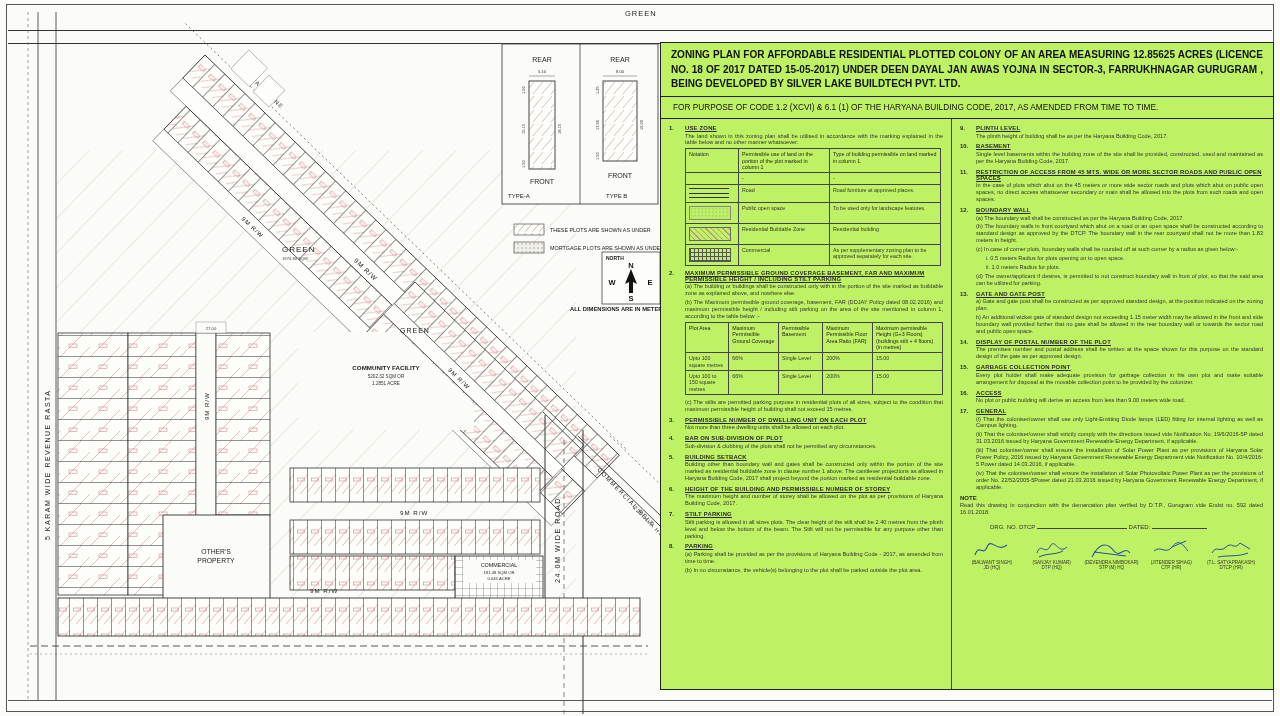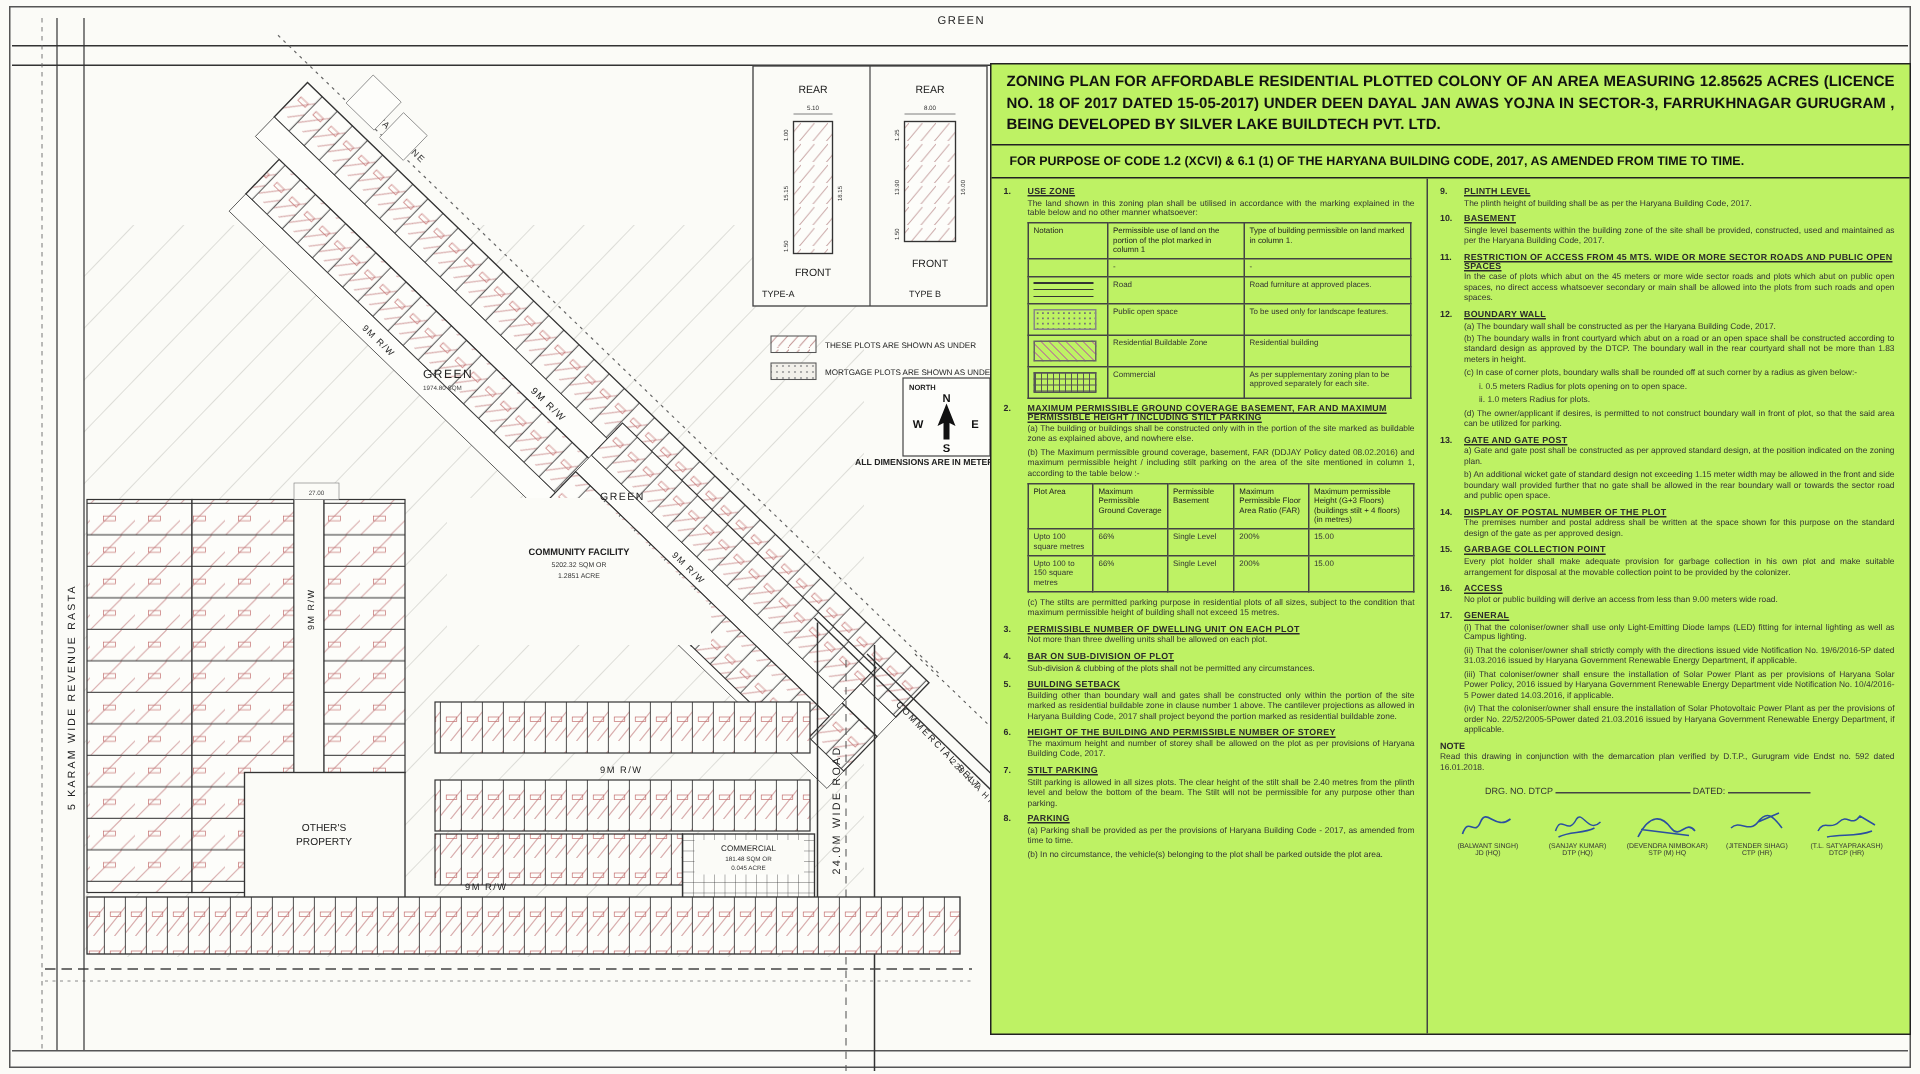--- a/index.html
+++ b/index.html
@@ -8,21 +8,21 @@
   .frame{position:absolute;left:6px;top:4px;width:1266px;height:706px;border:1px solid #555;}
   .topline1{position:absolute;left:8px;top:30px;width:1264px;border-top:1.5px solid #333;}
   .topline2{position:absolute;left:8px;top:43px;width:1264px;border-top:1px solid #333;}
   .botline{position:absolute;left:8px;top:700px;width:1264px;border-top:1px solid #555;}
 
   
   .rblock{position:absolute;left:660px;top:42px;width:612px;height:646px;border:1.2px solid #222;background:#bef264;}
   .titlebox{position:absolute;left:0;top:0;width:100%;height:54px;border-bottom:1.2px solid #222;box-sizing:border-box;padding:5px 10px 0 10px;}
   .title{font-size:10px;font-weight:bold;line-height:1.45;text-align:justify;color:#111;}
   .purposebox{position:absolute;left:0;top:54px;width:100%;height:22px;border-bottom:1.2px solid #222;box-sizing:border-box;padding:5px 10px 0 12px;}
-  .purpose{font-size:8.3px;font-weight:bold;color:#111;}
+  .purpose{font-size:8.3px;font-weight:normal;color:#111;}
   .cols{position:absolute;left:0;top:76px;width:100%;height:570px;}
   .colL{position:absolute;left:0;top:0;width:290px;height:570px;box-sizing:border-box;padding:6px 8px 0 8px;}
   .colR{position:absolute;left:290px;top:0;width:322px;height:570px;box-sizing:border-box;border-left:1px solid #444;padding:6px 10px 0 8px;}
   .sec{margin-bottom:4px;}
   .sh{display:flex;gap:6px;margin-bottom:1.5px;}
   .sn{font-size:5.9px;font-weight:bold;min-width:10px;}
   .st{font-size:5.9px;font-weight:bold;text-decoration:underline;letter-spacing:.2px;}
   .sp{font-size:5.6px;line-height:1.24;margin:0 0 2px 16px;text-align:justify;color:#333;}
   .sp.sub{margin-left:26px;}
 

